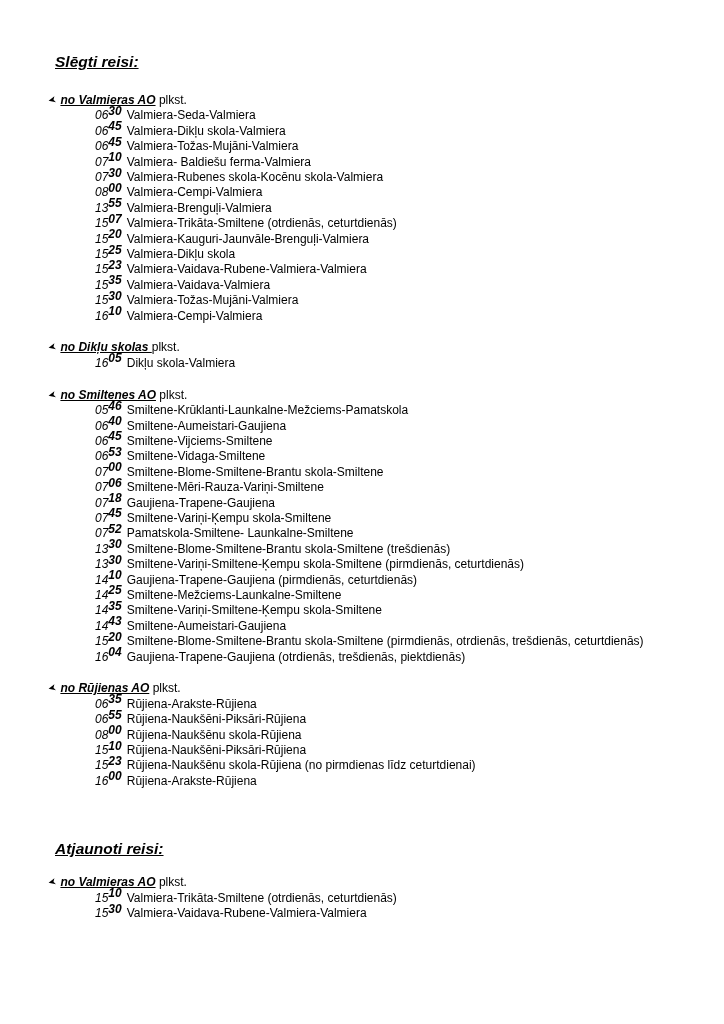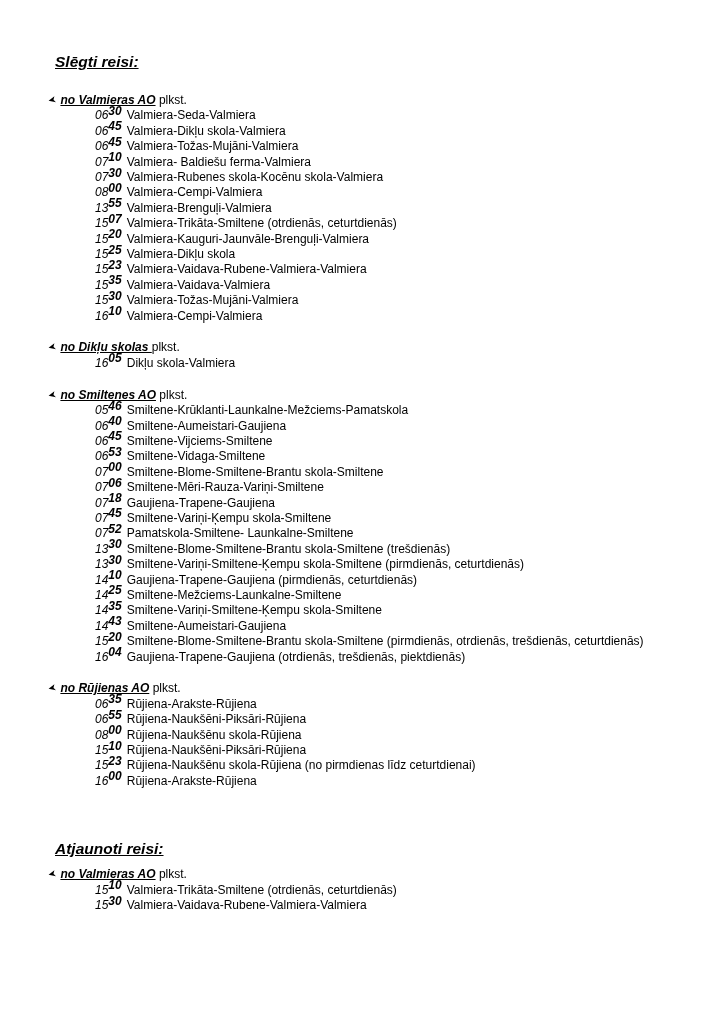--- a/index.html
+++ b/index.html
@@ -25,21 +25,21 @@
   .sec-title {
     font-size: 15.5px;
     line-height: 19px;
     font-weight: bold;
     font-style: italic;
     text-decoration: underline;
     margin: 0 0 0 7px;
   }
   .sec-closed .sec-title { margin-bottom: 21px; }
   .sec-restored { margin-top: 50px; }
-  .sec-restored .sec-title { margin-bottom: 8px; }
+  .sec-restored .sec-title { margin-bottom: 16px; }
   .group { margin-bottom: 15.4px; }
   .groups > .group:last-child { margin-bottom: 0; }
   .group-header { white-space: nowrap; }
   .arrow-icon {
     display: inline-block;
     font-size: 10px;
     font-style: normal;
     transform: scaleX(-1) rotate(14deg);
     margin-right: 4px;
     vertical-align: 1px;

